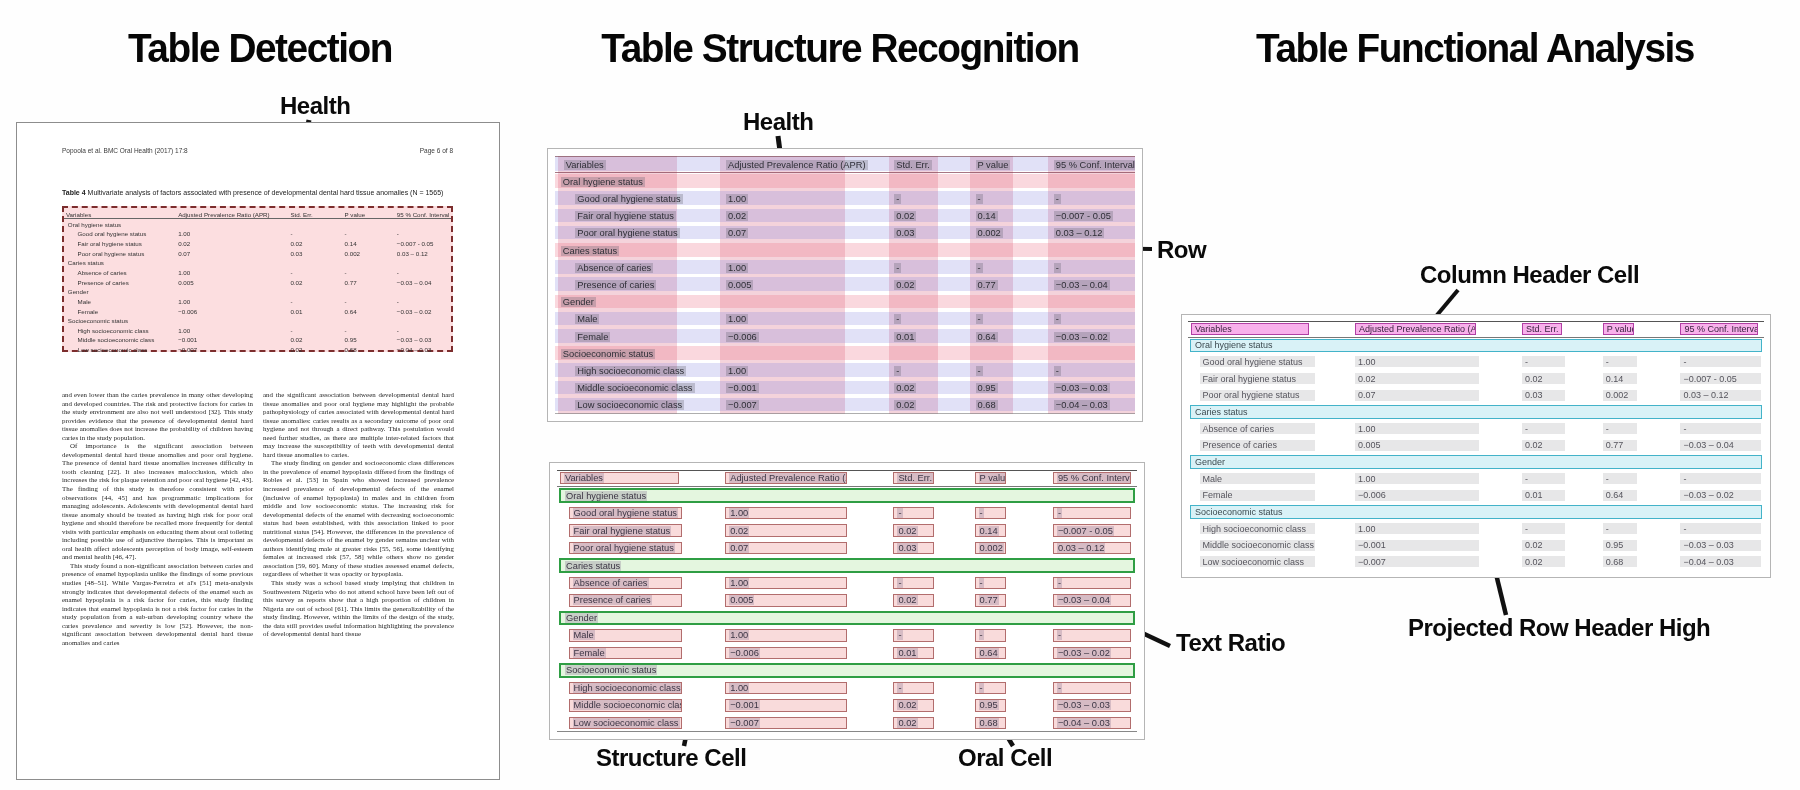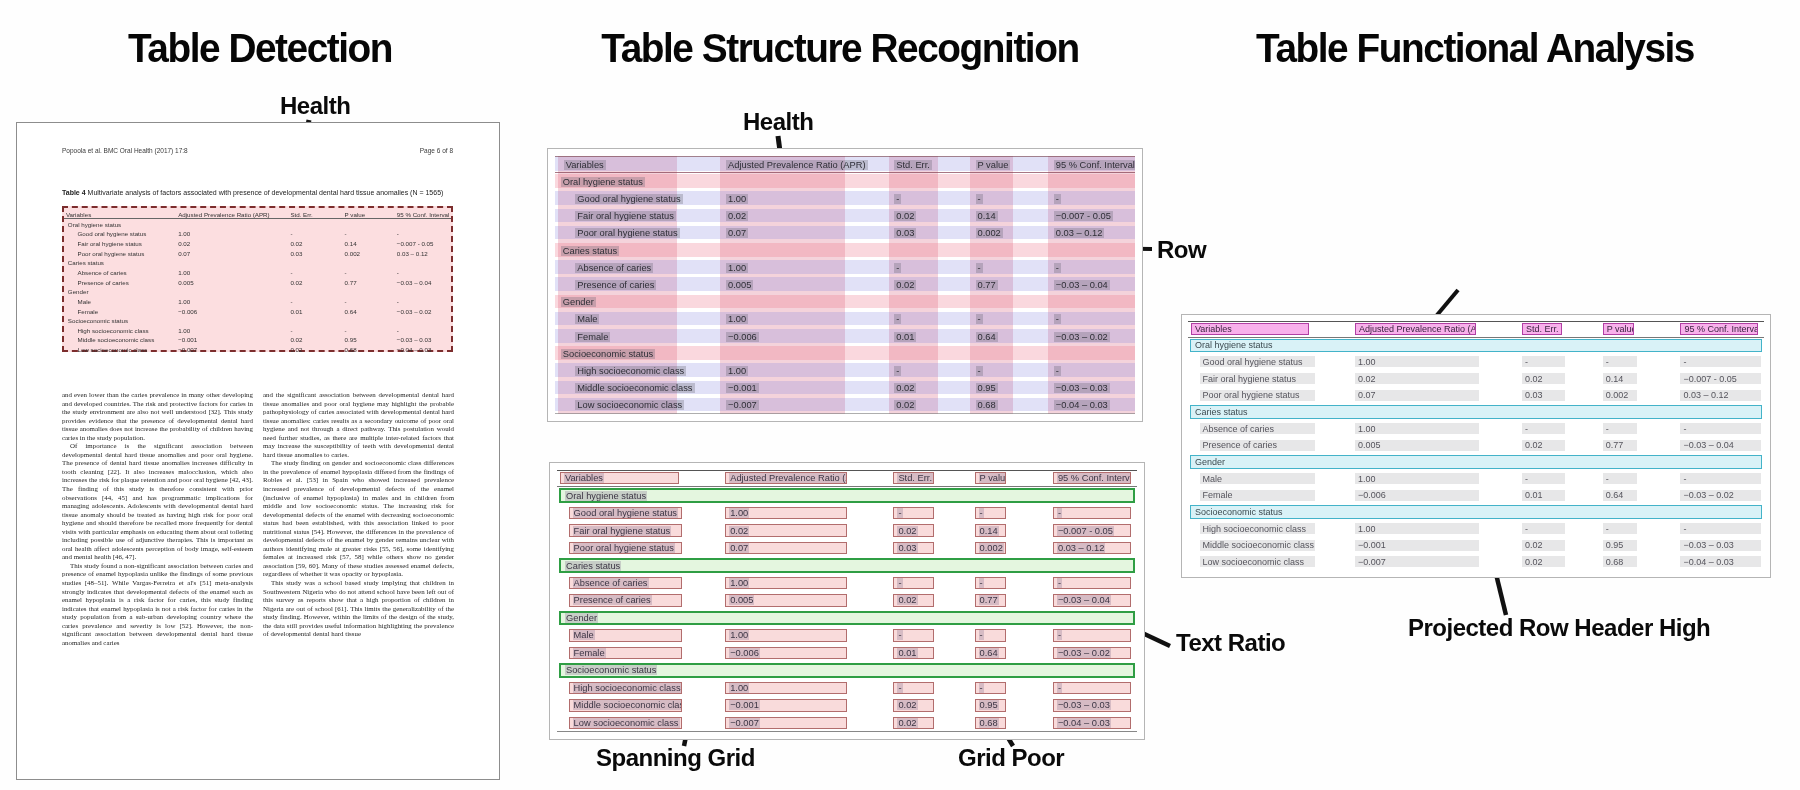--- a/index.html
+++ b/index.html
@@ -52,23 +52,24 @@
 
 <div id="canvas">
 
   <div class="title" style="left:60px;width:400px;">Table Detection</div>
   <div class="title" style="left:560px;width:560px;">Table Structure Recognition</div>
   <div class="title" style="left:1180px;width:590px;">Table Functional Analysis</div>
 
   <div class="lbl" style="left:280px;top:92px;">Health</div>
   <div class="lbl" style="left:743px;top:108px;">Health</div>
   <div class="lbl" style="left:1157px;top:236px;">Row</div>
-  <div class="lbl" style="left:596px;top:744px;">Spanning Grid</div>
-  <div class="lbl" style="left:958px;top:744px;">Grid Poor</div>
+  <div class="lbl" style="left:596px;top:744px;">Structure Cell</div>
+  <div class="lbl" style="left:958px;top:744px;">Oral Cell</div>
   <div class="lbl" style="left:1176px;top:629px;">Text Ratio</div>
+  <div class="lbl" style="left:1420px;top:261px;">Column Header Cell</div>
   <div class="lbl" style="left:1408px;top:614px;">Projected Row Header High</div>
 
   <svg class="arrows" width="1800" height="790">
     <line x1="309" y1="120" x2="262" y2="342" stroke="#111" stroke-width="5"></line>
     <line x1="778" y1="136" x2="787" y2="205" stroke="#111" stroke-width="5"></line>
     <line x1="1152" y1="249" x2="1072" y2="248" stroke="#111" stroke-width="4"></line>
     <line x1="684" y1="746" x2="700" y2="668" stroke="#111" stroke-width="4.5"></line>
     <line x1="1013" y1="746" x2="977" y2="686" stroke="#111" stroke-width="4.5"></line>
     <line x1="1170" y1="646" x2="1072" y2="600" stroke="#111" stroke-width="4.5"></line>
     <line x1="1458" y1="290" x2="1427" y2="327" stroke="#111" stroke-width="4"></line>

